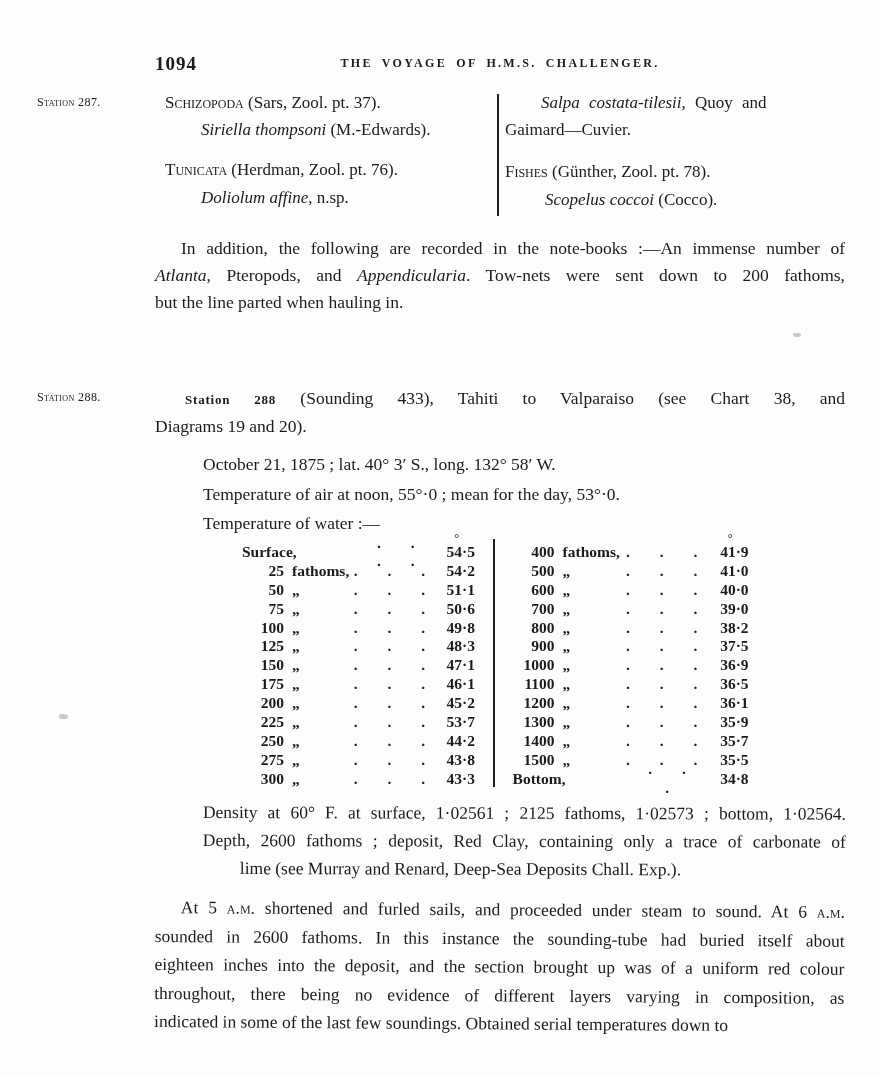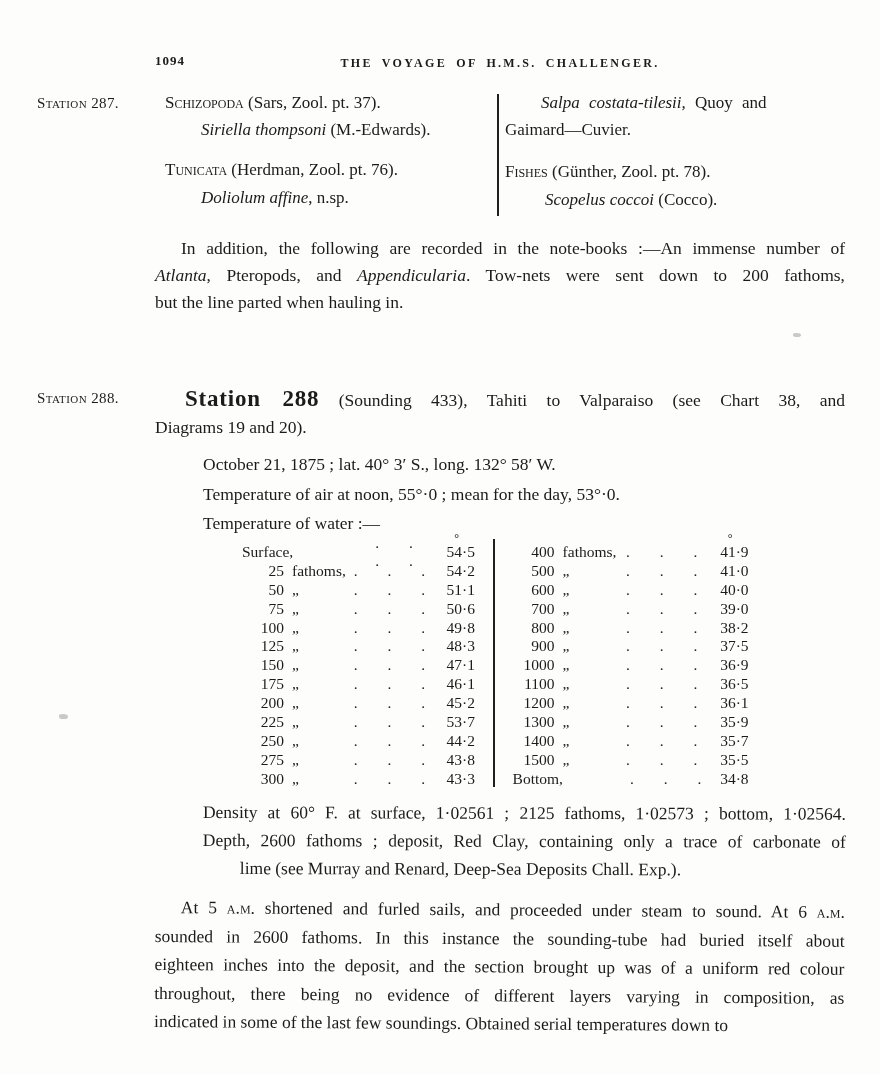--- a/index.html
+++ b/index.html
@@ -8,43 +8,43 @@
     background:#fdfdfb; overflow:hidden;
     font-family:"Liberation Serif","DejaVu Serif",serif;
     color:#1b1b1b;
   }
   .abs { position:absolute; }
   .sc { font-variant:small-caps; }
   .it { font-style:italic; }
   .b  { font-weight:bold; }
 
   
-  .pagenum { left:155px; top:53px; font-size:13px; font-weight:bold; letter-spacing:1px; }
+  .pagenum { left:155px; top:53px; font-size:19px; font-weight:bold; letter-spacing:1px; }
   .runtitle { left:155px; top:56px; width:690px; text-align:center;
               font-size:12px; font-weight:bold; letter-spacing:2.3px; word-spacing:4px; }
 
   
-  .marginlabel { left:37px; font-size:15px; letter-spacing:.4px; }
+  .marginlabel { left:37px; font-size:12px; letter-spacing:.4px; }
 
   
   .spline { font-size:17px; white-space:nowrap; }
   .vline  { width:1.6px; background:#1f1f1f; }
 
   
   .block { position:absolute; font-size:17.5px; }
   .jline { text-align:justify; text-align-last:justify; }
   .jlast { text-align-last:left; }
 
   
   .ttable { left:242px; top:543px; display:flex; font-size:15.5px; }
   .tcol   { position:relative; }
   .tcol-left  { width:233px; }
   .tcol-right { width:236px; margin-left:18px; }
   .tdiv   { width:1.6px; background:#1f1f1f; margin-left:18px; margin-top:-4px; margin-bottom:2px; }
-  .trow   { display:flex; align-items:center; height:18.9px; line-height:18.9px; }
+  .trow   { display:flex; align-items:center; height:18.9px; line-height:18.9px;font-weight:bold; }
   .tnum   { flex:0 0 auto; min-width:42px; text-align:right; white-space:nowrap; }
   .tunit  { flex:0 0 auto; width:58px; padding-left:8px; }
   .tdots  { flex:1 1 auto; text-align:center; word-spacing:26px; color:#222; }
   .tval   { flex:0 0 auto; width:46px; text-align:right; }
   .degmark{ position:absolute; top:-12px; right:16px; font-size:12px; }
 
   
   .speck { position:absolute; background:#8a8a8a; opacity:.45; border-radius:40% 60% 50% 50%; }
 </style>
 </head>
@@ -70,21 +70,21 @@
   <div class="abs spline" style="left:505px; top:162px"><span class="sc">Fishes</span><span> (Günther, Zool. pt. 78).</span></div>
   <div class="abs spline" style="left:545px; top:190px"><span class="it">Scopelus coccoi</span><span> (Cocco).</span></div>
 
   <div class="block" style="left:155px; top:235px; width:690px; line-height:27px">
     <div class="jline" style="padding-left:26px">In addition, the following are recorded in the note-books :—An immense number of</div>
     <div class="jline"><span class="it">Atlanta</span><span>, Pteropods, and </span><span class="it">Appendicularia</span><span>.  Tow-nets were sent down to 200 fathoms,</span></div>
     <div class="jline jlast">but the line parted when hauling in.</div>
   </div>
 
   <div class="block" style="left:155px; top:385px; width:690px; line-height:27px">
-    <div class="jline" style="padding-left:30px"><span class="b" style="font-size:23px; letter-spacing:.8px">Station 288</span><span> (Sounding 433), Tahiti to Valparaiso (see Chart 38, and</span></div>
+    <div class="jline" style="padding-left:30px"><span class="b" style="font-size:13px; letter-spacing:.8px">Station 288</span><span> (Sounding 433), Tahiti to Valparaiso (see Chart 38, and</span></div>
     <div>Diagrams 19 and 20).</div>
   </div>
 
   <div class="block" style="left:203px; top:450px; line-height:29.5px">
     <div>October 21, 1875 ; lat. 40° 3′ S., long. 132° 58′ W.</div>
     <div>Temperature of air at noon, 55°·0 ; mean for the day, 53°·0.</div>
     <div>Temperature of water :—</div>
   </div>
 
   <div class="abs ttable">

